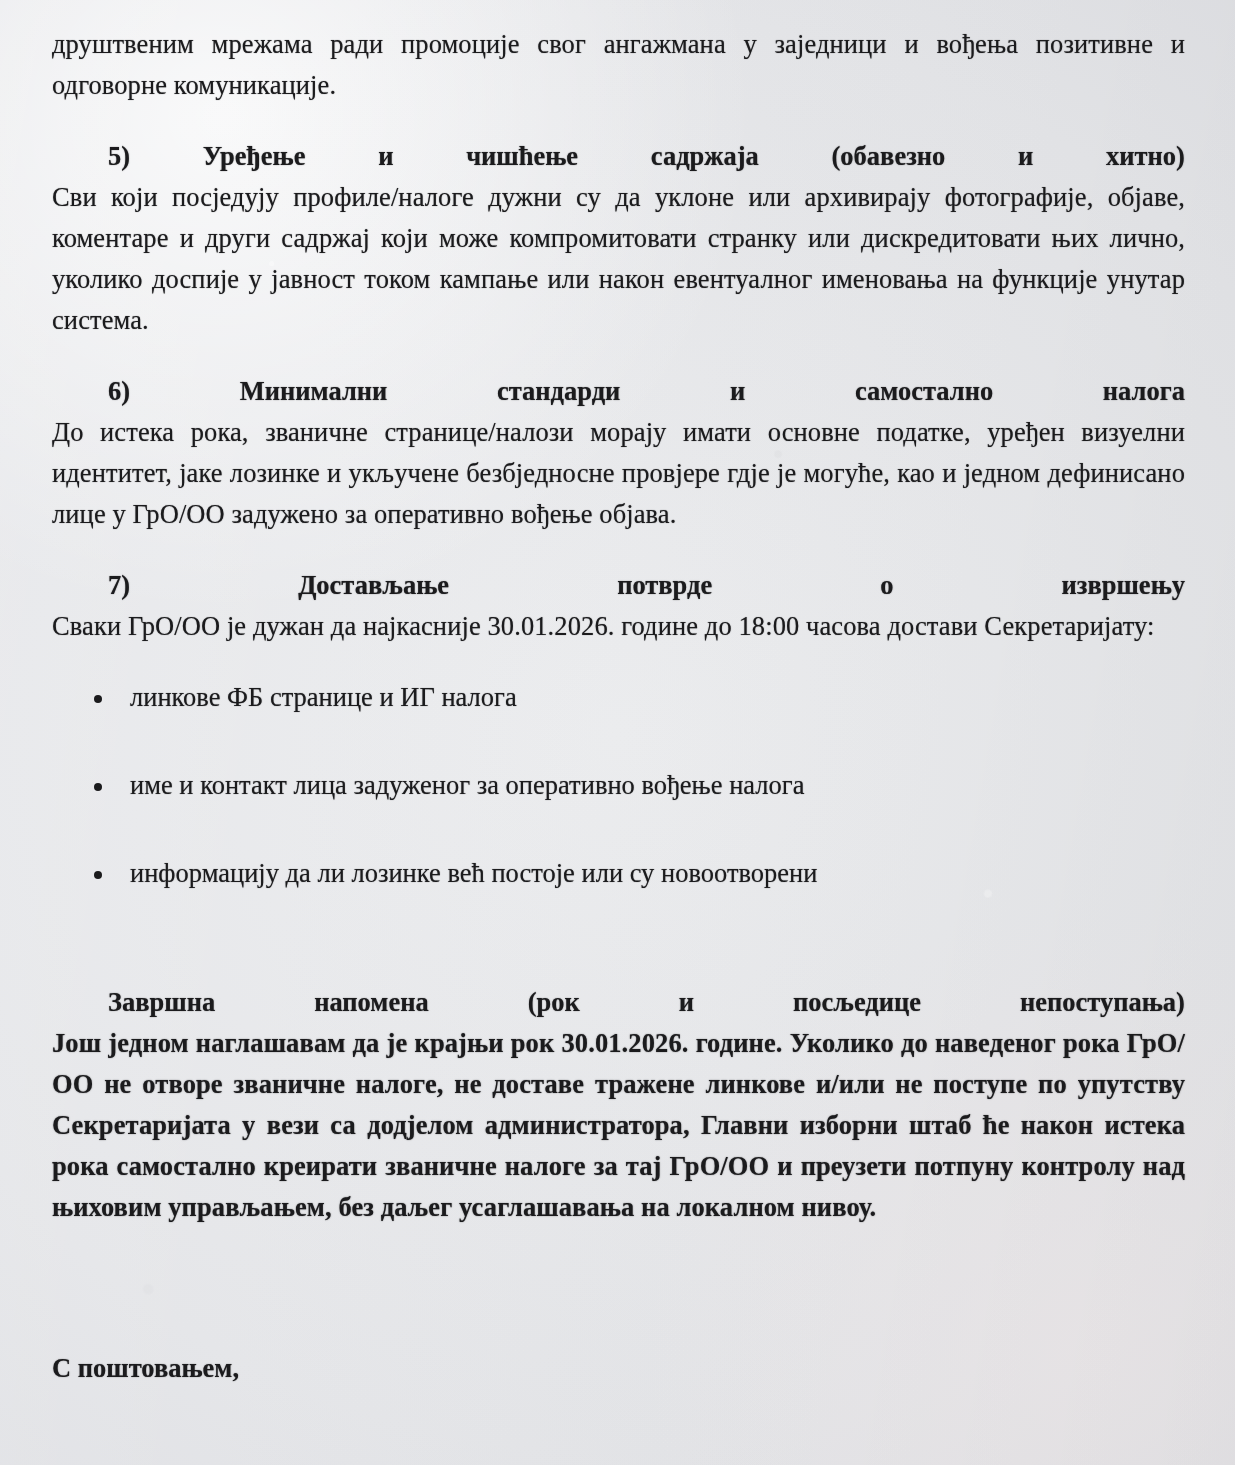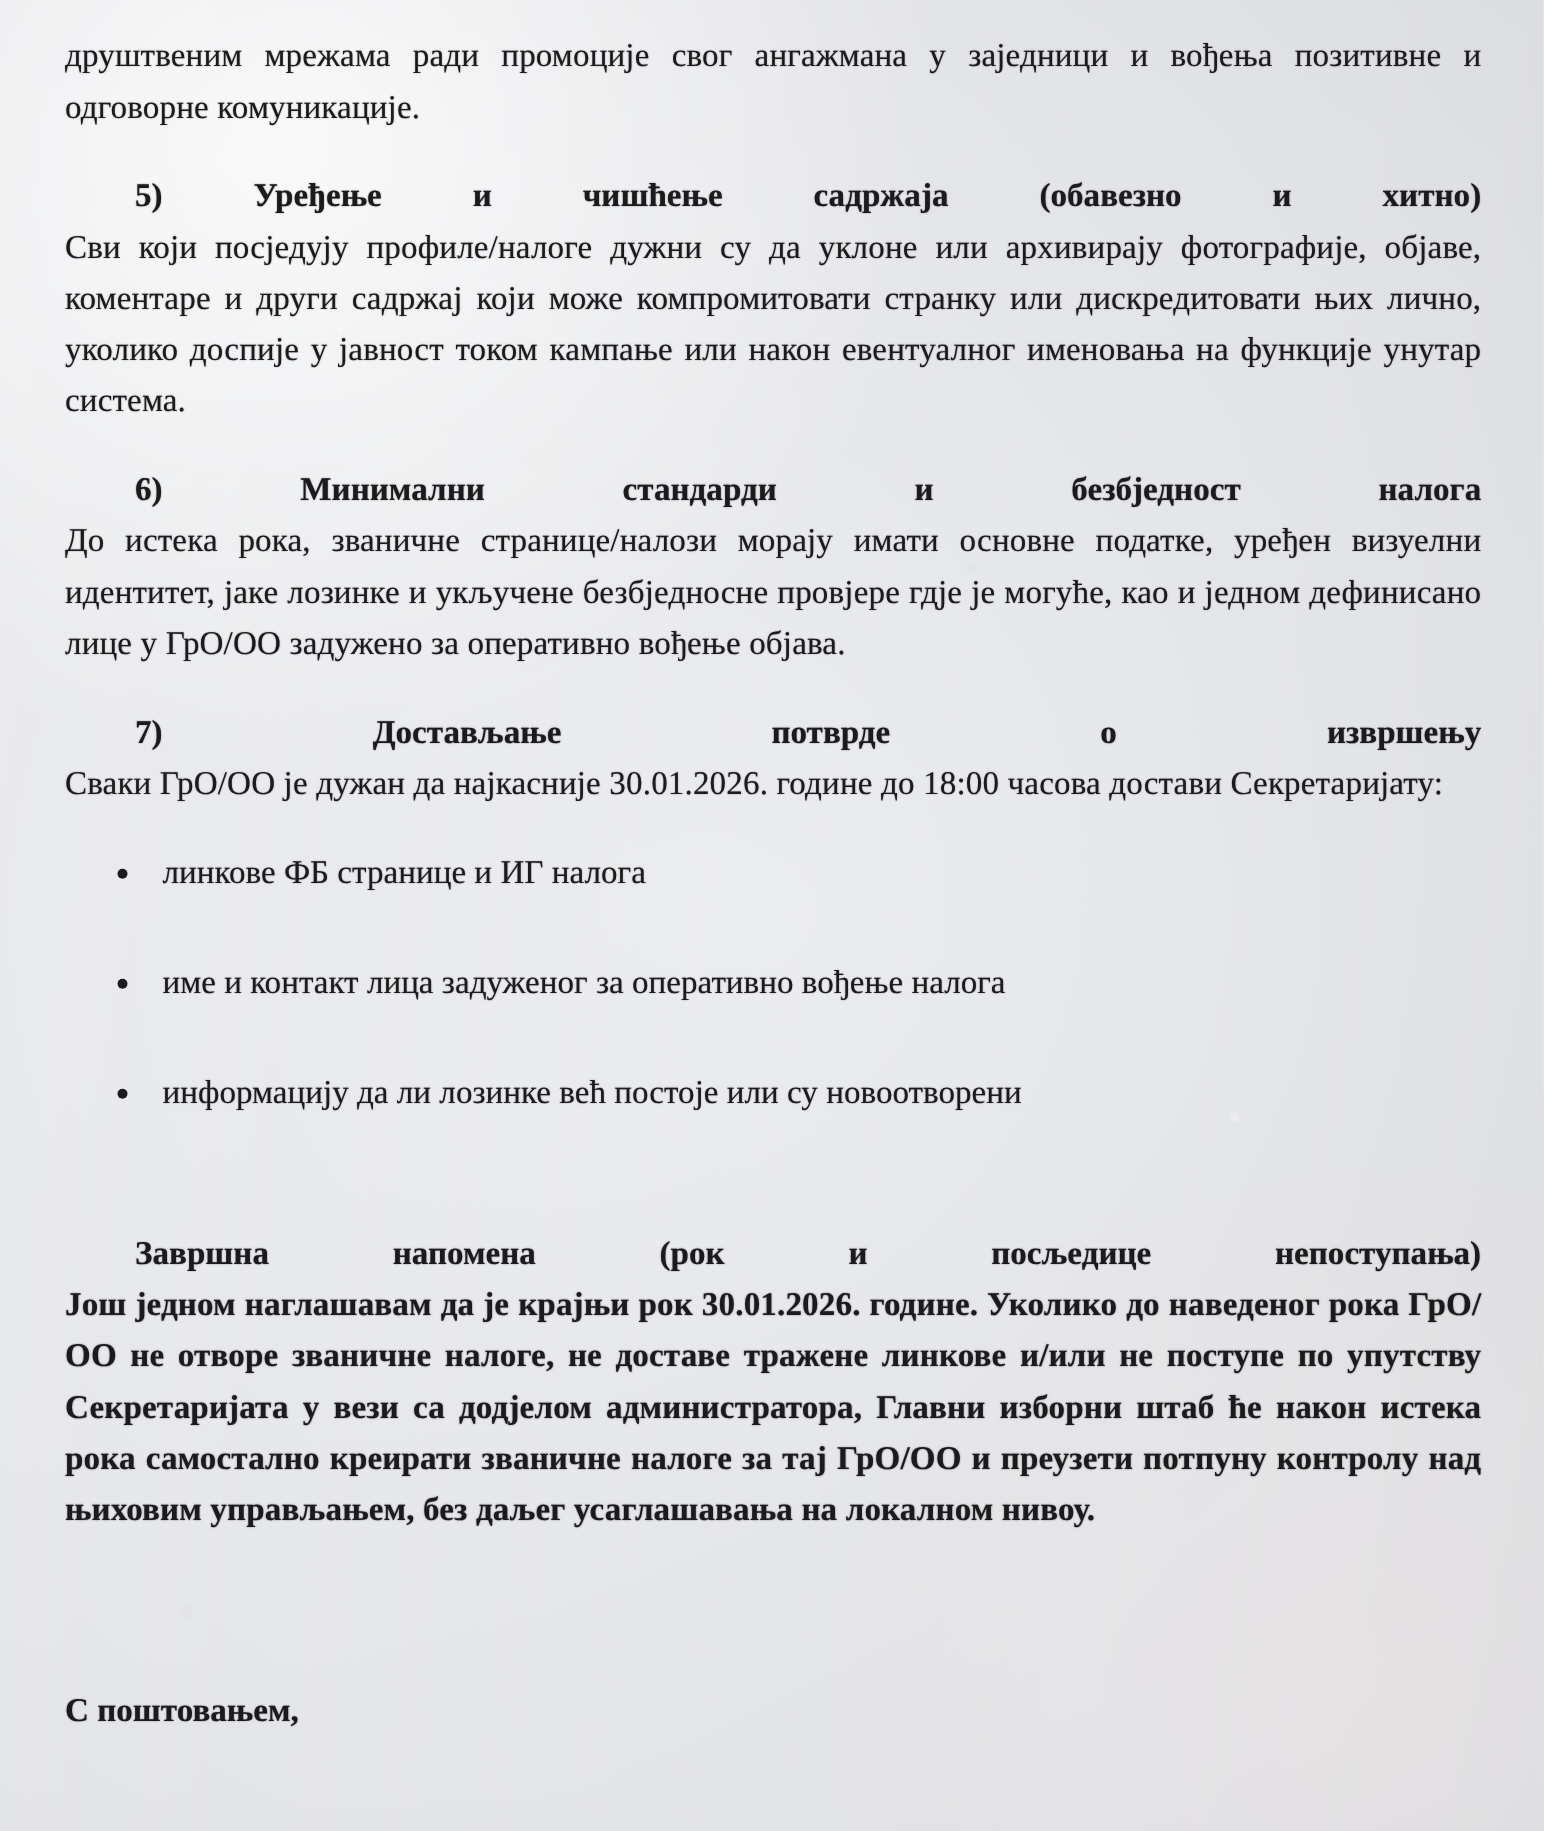--- a/index.html
+++ b/index.html
@@ -161,21 +161,21 @@
       </div>
       <p class="para">Сви који посједују профиле/налоге дужни су да уклоне или архивирају фотографије, објаве, коментаре и други садржај који може компромитовати странку или дискредитовати њих лично, уколико доспије у јавност током кампање или након евентуалног именовања на функције унутар система.</p>
     </div>
 
     <div class="block">
       <div class="heading-line">
         <span class="num">6)</span>
         <span class="word">Минимални</span>
         <span class="word">стандарди</span>
         <span class="word">и</span>
-        <span class="word">безбједност</span>
+        <span class="word">самостално</span>
         <span class="word">налога</span>
       </div>
       <p class="para">До истека рока, званичне странице/налози морају имати основне податке, уређен визуелни идентитет, јаке лозинке и укључене безбједносне провјере гдје је могуће, као и једном дефинисано лице у ГрО/ОО задужено за оперативно вођење објава.</p>
     </div>
 
     <div class="block">
       <div class="heading-line">
         <span class="num">7)</span>
         <span class="word">Достављање</span>
         <span class="word">потврде</span>

